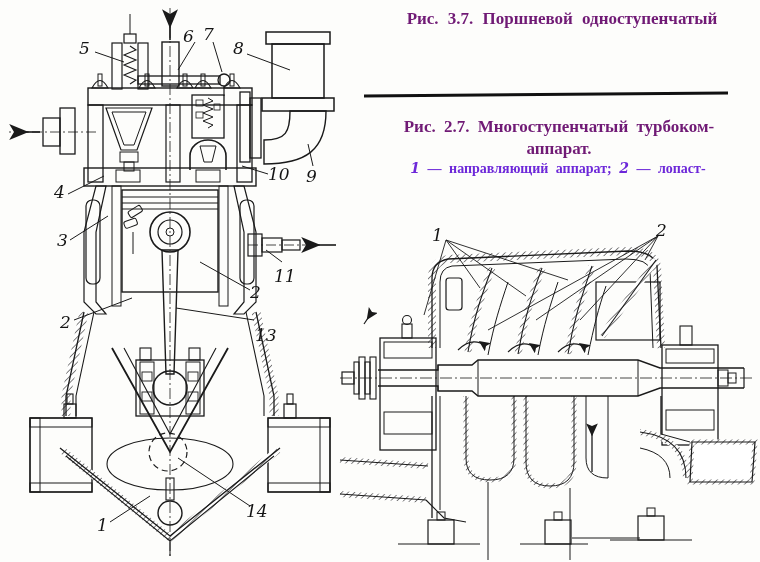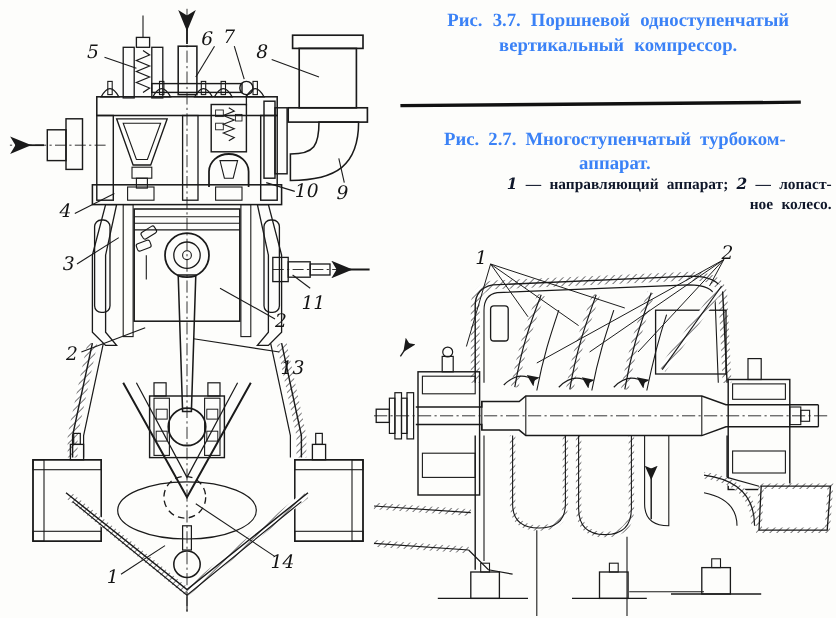--- a/index.html
+++ b/index.html
@@ -2,25 +2,25 @@
 <html><head>
 <meta charset="utf-8">
 <style>
   html,body{margin:0;padding:0;background:#e8e8e8;}
   #page{position:relative;width:760px;height:562px;background:#fdfdfb;overflow:hidden;
         font-family:"Liberation Serif", serif;color:#161616;}
   svg{position:absolute;overflow:visible;}
   .ink{stroke:#1a1a1a;fill:none;}
   .lbl{position:absolute;font-family:"DejaVu Serif", serif;font-style:italic;
        font-size:17px;font-weight:500;color:#141414;line-height:1;}
-  .cap{position:absolute;font-weight:700;color:#3b82f6;text-align:center;font-family:Liberation Serif, serif;}
+  .cap{position:absolute;font-weight:700;color:#701a75;text-align:center;font-family:Liberation Serif, serif;}
   #cap37{left:366px;top:8px;width:392px;font-size:17px;line-height:1.28;word-spacing:5px;}
   #cap38{left:366px;top:116px;width:386px;font-size:17px;line-height:1.28;word-spacing:4px;}
   #legend{left:360px;top:159px;width:396px;font-size:14px;font-weight:700;
-          text-align:right;position:absolute;line-height:1.3;word-spacing:4px;color:#0f172a;}
+          text-align:center;position:absolute;line-height:1.3;word-spacing:4px;color:#6d28d9;}
   #legend i{font-family:"DejaVu Serif", serif;font-weight:700;}
   #rule38{position:absolute;left:364px;top:93px;width:364px;height:0;
           border-top:3px solid #111;transform:rotate(-0.5deg);}
 </style>
 </head>
 <body>
 
 <div id="page">
 
   <svg id="fig37" width="360" height="562" viewBox="0 0 360 562">
@@ -235,33 +235,31 @@
   <span class="lbl" style="left:57px;top:232px">3</span>
   <span class="lbl" style="left:60px;top:314px">2</span>
   <span class="lbl" style="left:274px;top:268px">11</span>
   <span class="lbl" style="left:250px;top:284px">2</span>
   <span class="lbl" style="left:255px;top:327px">13</span>
   <span class="lbl" style="left:97px;top:517px">1</span>
   <span class="lbl" style="left:246px;top:503px">14</span>
 
   <div id="cap37" class="cap">
     <div>Рис. 3.7. Поршневой одноступенчатый</div>
-    <div>вертикальный компрессор.</div>
   </div>
 
   <div id="rule38"></div>
 
   <div id="cap38" class="cap">
     <div>Рис. 2.7. Многоступенчатый турбоком-</div>
     <div>аппарат.</div>
   </div>
 
   <div id="legend">
     <div><i>1</i><span> — направляющий аппарат; </span><i>2</i><span> — лопаст-</span></div>
-    <div>ное колесо.</div>
   </div>
 
   <svg id="fig38" style="left:340px;top:220px" width="420" height="342" viewBox="0 0 420 342">
     <defs>
       <pattern id="bh4" width="4.5" height="4.5" patternTransform="rotate(45)" patternUnits="userSpaceOnUse">
         <rect width="4.5" height="4.5" fill="#ffffff"></rect>
           <line x1="0" y1="0" x2="0" y2="4.5" stroke="#1a1a1a" stroke-width="1.1"></line>
       </pattern>
       <marker id="bm" markerWidth="10" markerHeight="9" refX="8" refY="4.5" orient="auto">
         <path d="M0,4.5 L10,0 L8,4.5 L10,9 Z" fill="#1a1a1a"></path>

